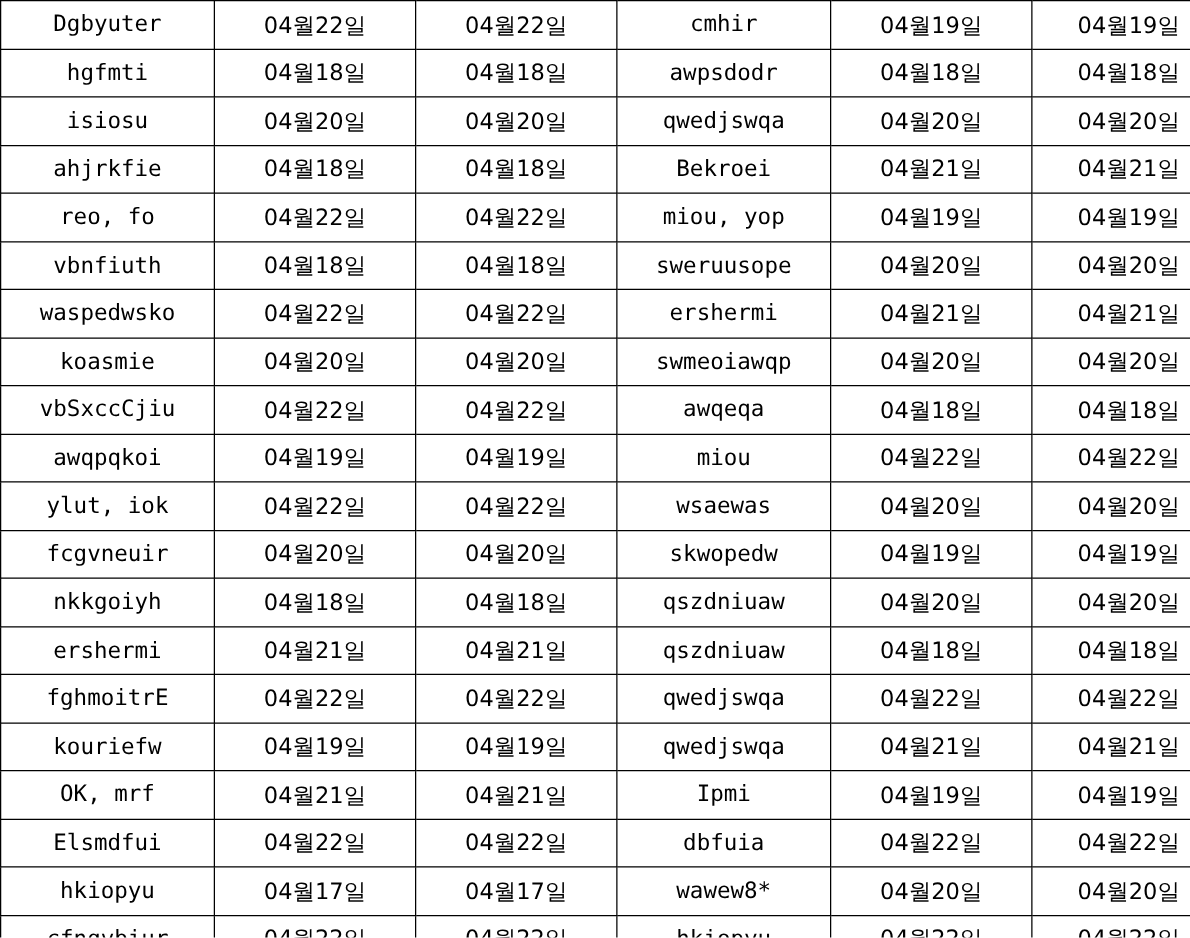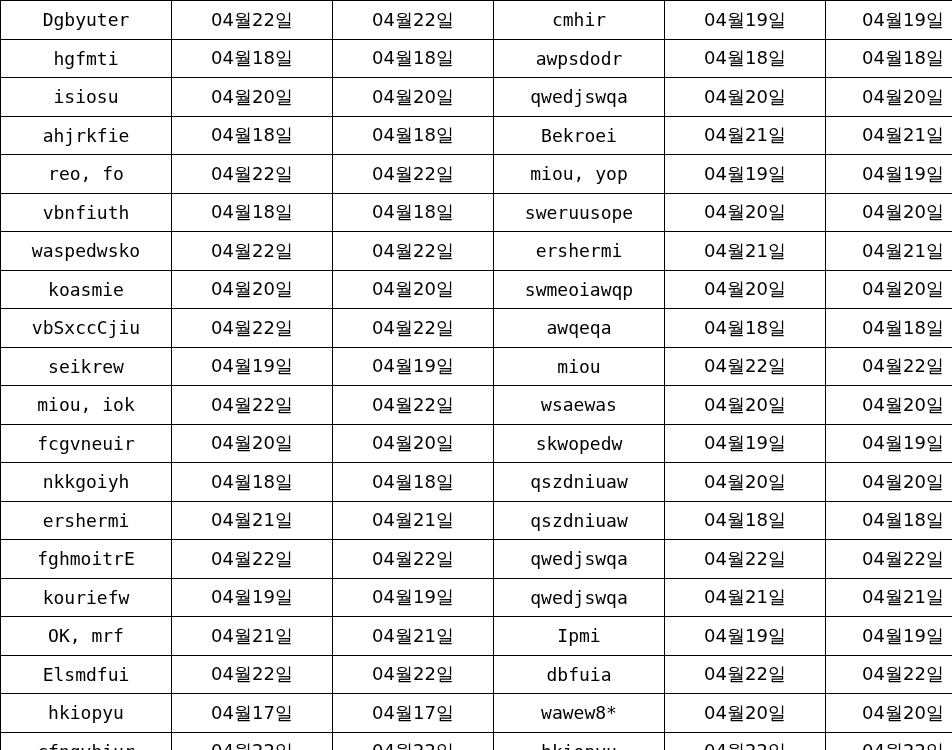--- a/index.html
+++ b/index.html
@@ -124,29 +124,29 @@
         </tr>
         <tr>
           <td class="c0 name">vbSxccCjiu</td>
           <td class="c1 date">04월22일</td>
           <td class="c2 date">04월22일</td>
           <td class="c3 name">awqeqa</td>
           <td class="c4 date">04월18일</td>
           <td class="c5 date">04월18일</td>
         </tr>
         <tr>
-          <td class="c0 name">seikrew</td>
+          <td class="c0 name">awqpqkoi</td>
           <td class="c1 date">04월19일</td>
           <td class="c2 date">04월19일</td>
           <td class="c3 name">miou</td>
           <td class="c4 date">04월22일</td>
           <td class="c5 date">04월22일</td>
         </tr>
         <tr>
-          <td class="c0 name">miou, iok</td>
+          <td class="c0 name">ylut, iok</td>
           <td class="c1 date">04월22일</td>
           <td class="c2 date">04월22일</td>
           <td class="c3 name">wsaewas</td>
           <td class="c4 date">04월20일</td>
           <td class="c5 date">04월20일</td>
         </tr>
         <tr>
           <td class="c0 name">fcgvneuir</td>
           <td class="c1 date">04월20일</td>
           <td class="c2 date">04월20일</td>

